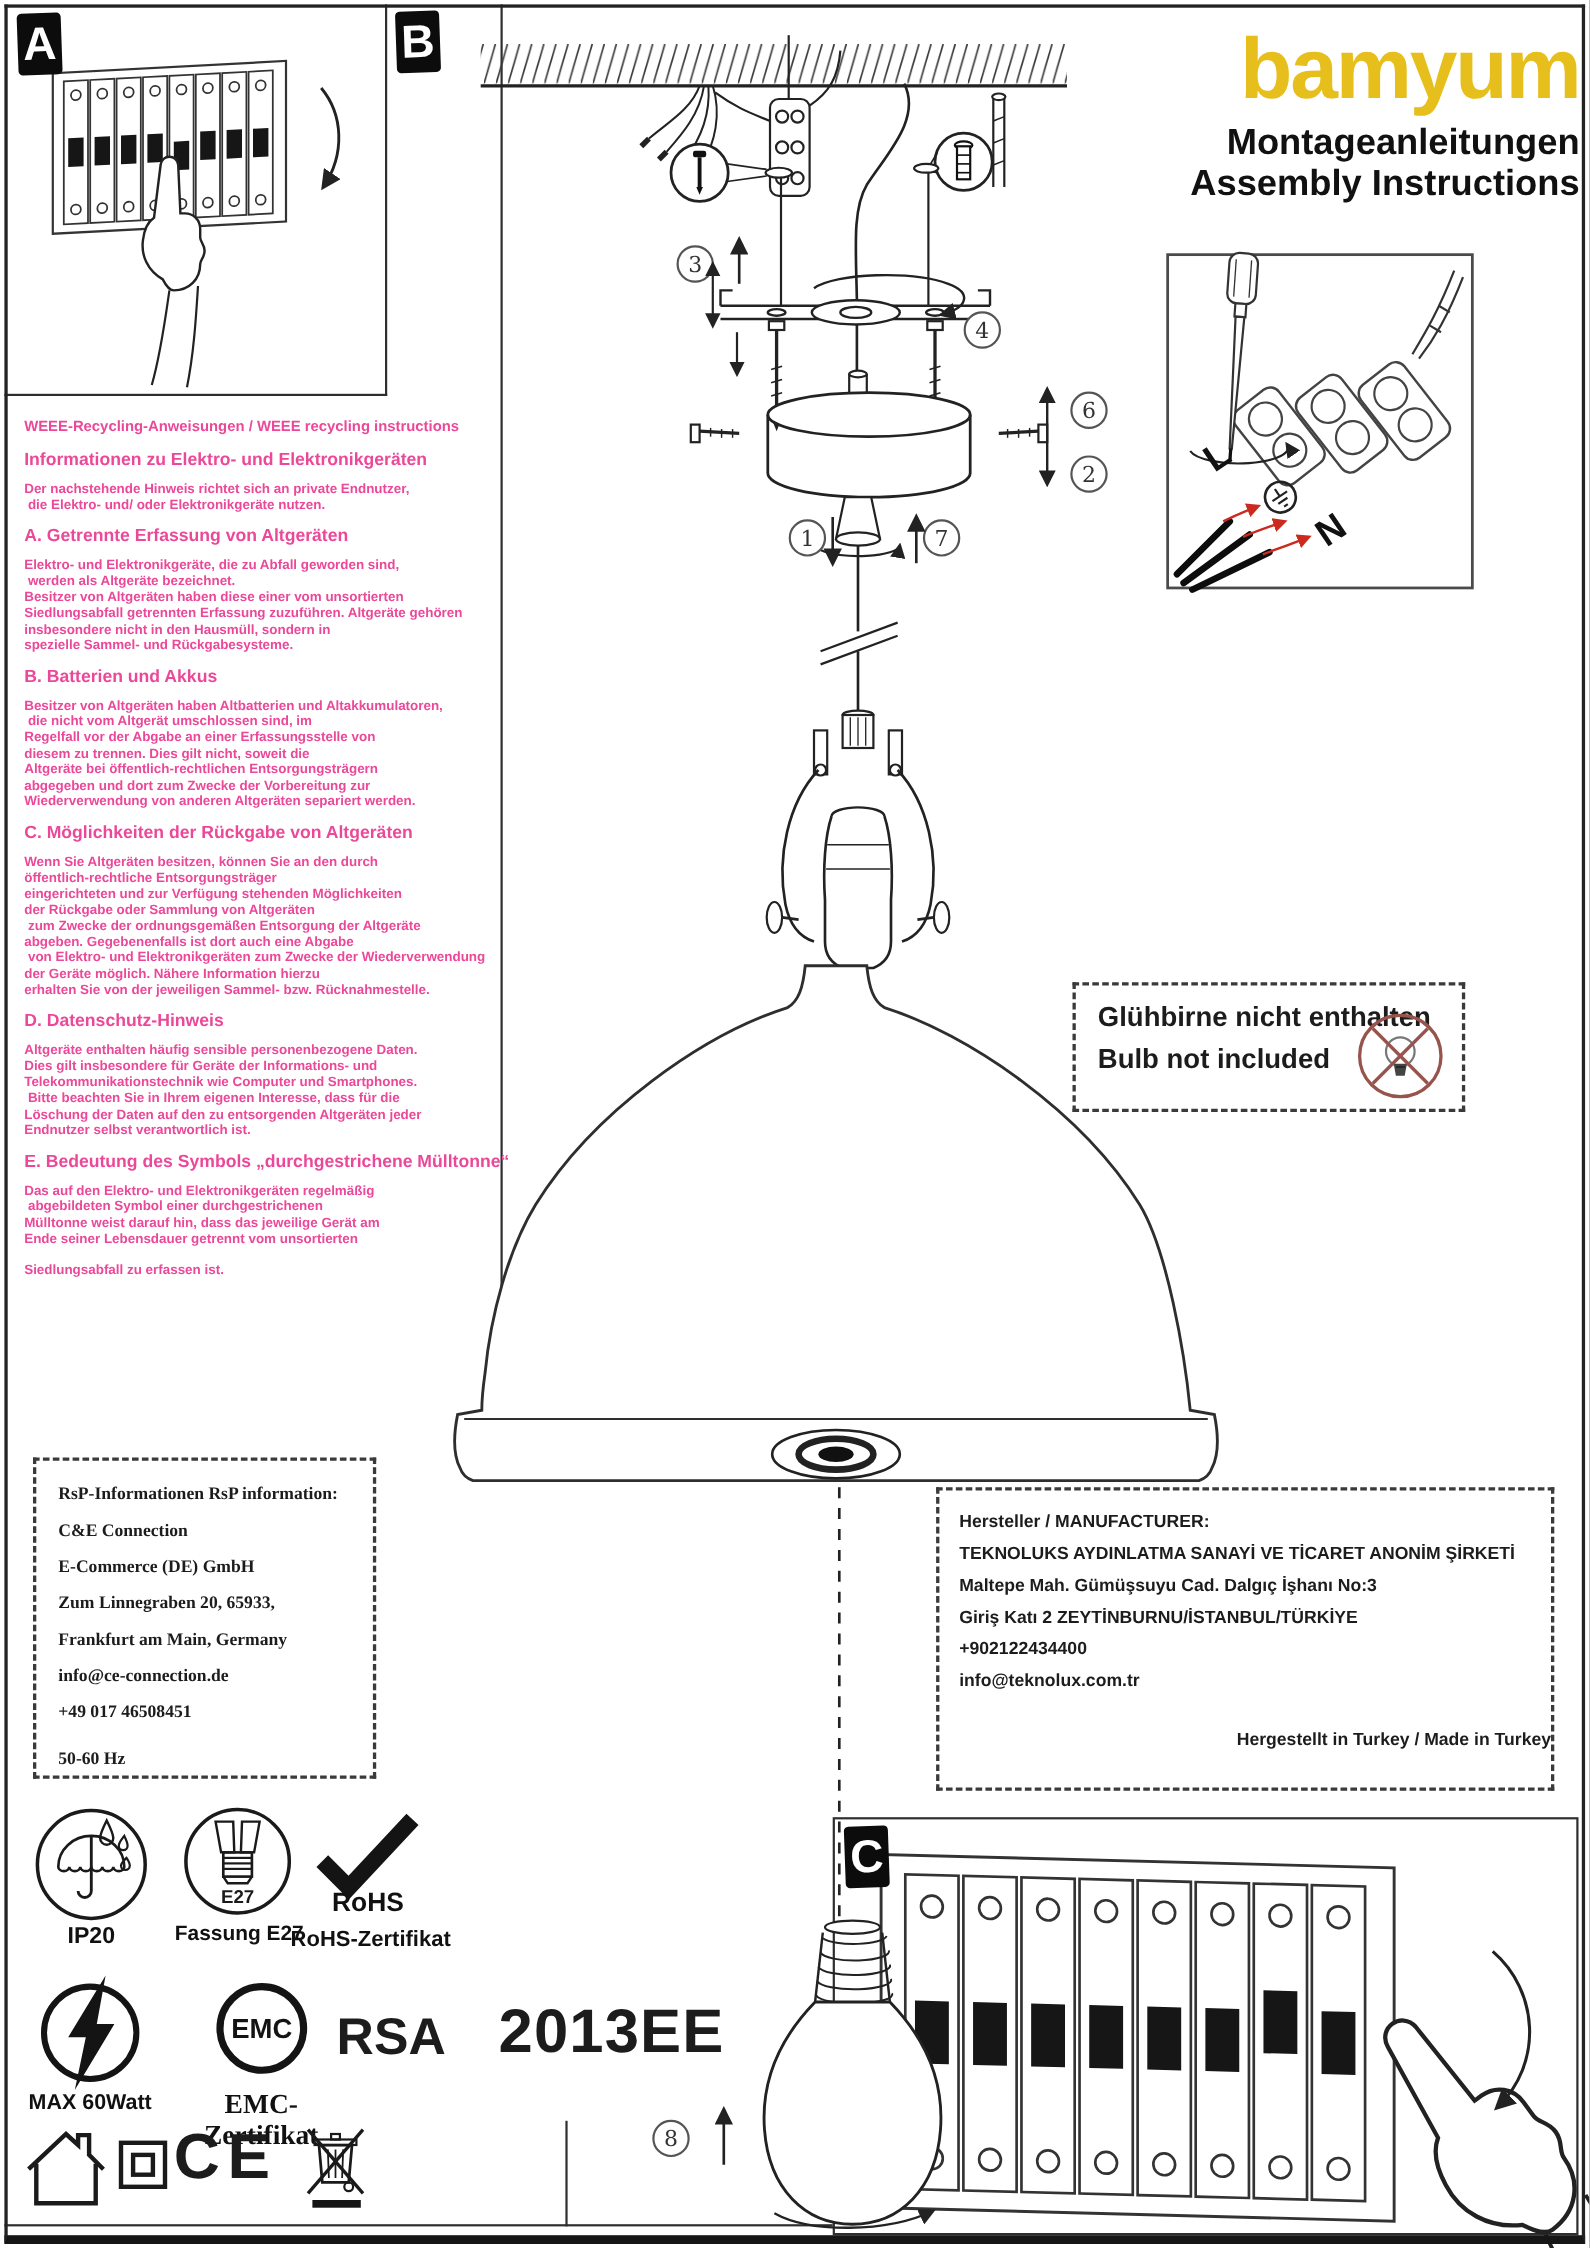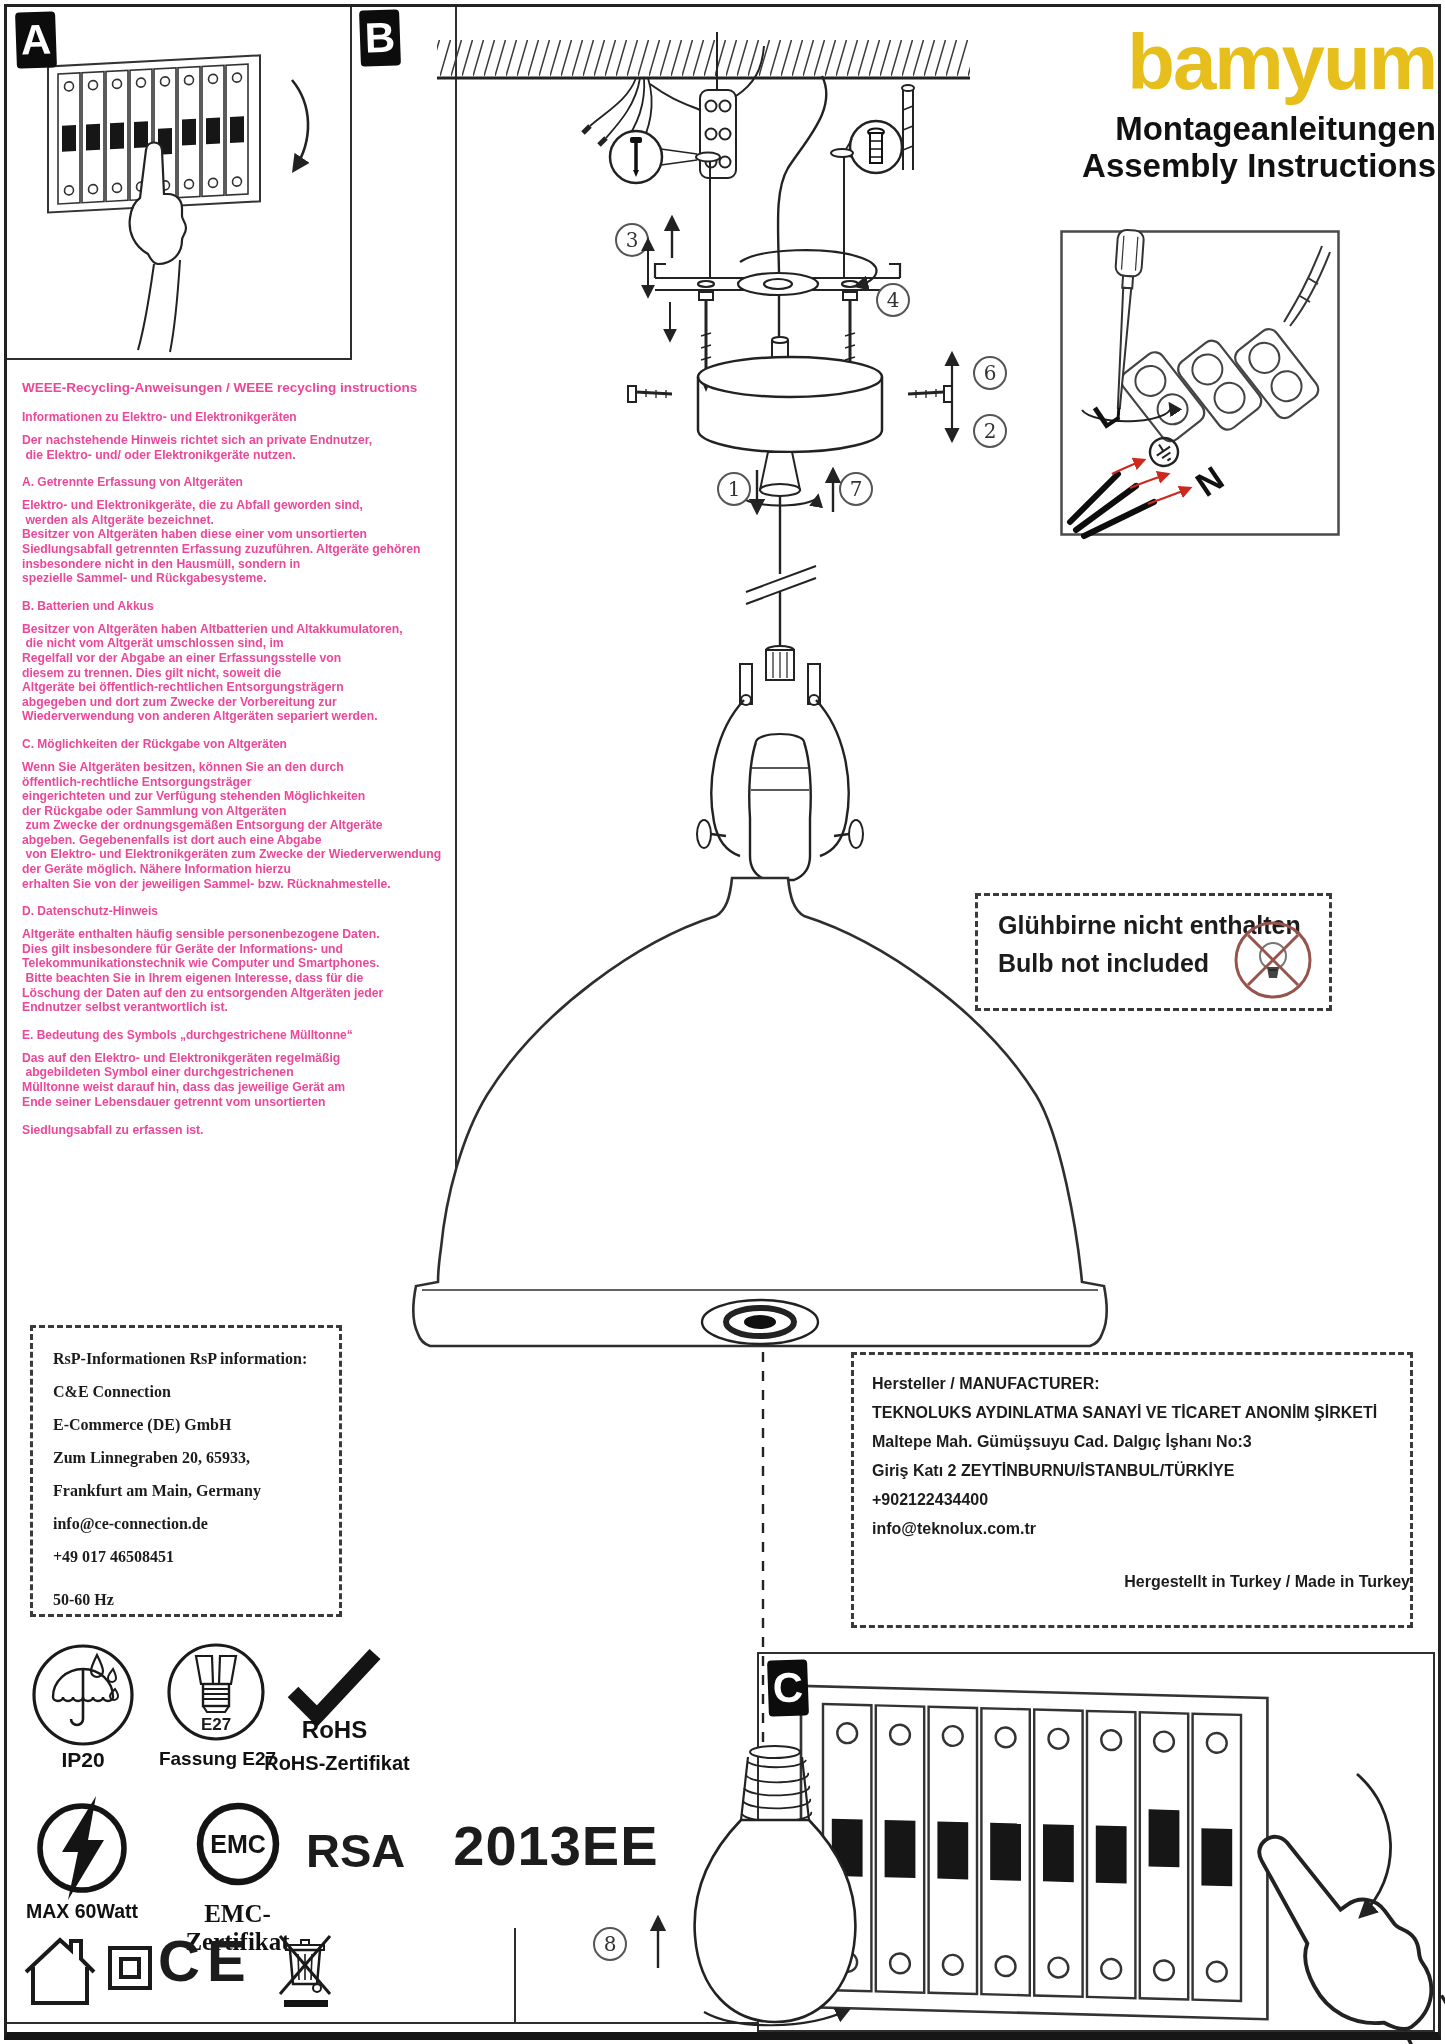--- a/index.html
+++ b/index.html
@@ -7,21 +7,21 @@
         font-family:"Liberation Sans",sans-serif;color:#1c1c1c;overflow:hidden;
         border:0;box-sizing:border-box;}
   .pborder{position:absolute;left:4px;top:4px;right:4px;bottom:4px;border:3px solid #222;
            border-bottom:8px solid #161616;pointer-events:none;z-index:5;}
   .line{position:absolute;background:#2e2e2e;}
   .blob{position:absolute;width:40px;height:56px;background:#0c0c0c;color:#fff;
         display:flex;align-items:center;justify-content:center;font-size:42px;font-weight:800;
         transform:rotate(-2deg);z-index:4;border-radius:4px;}
   .weee{position:absolute;left:22px;top:380px;width:446px;color:#ec4899;z-index:1;}
   .weee-title{font-size:13.5px;font-weight:800;margin:0 0 15px 0;}
-  .weee-h{font-size:12px;font-weight:800;margin:13px 0 9px 0;}
+  .weee-h{font-size:16px;font-weight:800;margin:13px 0 9px 0;}
   .weee-p{font-size:12.2px;font-weight:600;line-height:14.6px;margin:0;white-space:pre-wrap;}
   .dashedbox{position:absolute;border:3px dashed #3a3a3a;background:#fff;box-sizing:border-box;z-index:3;}
   .rsp{left:30px;top:1325px;width:312px;height:292px;padding:14px 0 0 20px;}
   .rsp div{font-size:16px;font-weight:700;line-height:33px;font-family:Liberation Serif, serif;}
   .rsp .hz{margin-top:10px;}
   .manu{left:851px;top:1352px;width:562px;height:276px;padding:14px 0 0 18px;}
   .manu div{font-size:16px;font-weight:700;line-height:29px;white-space:nowrap;}
   .manu .made{margin-top:24px;text-align:right;}
   .bulbbox{left:975px;top:893px;width:357px;height:118px;padding:10px 0 0 20px;}
   .bulbbox div{font-size:25px;font-weight:700;line-height:38px;}

